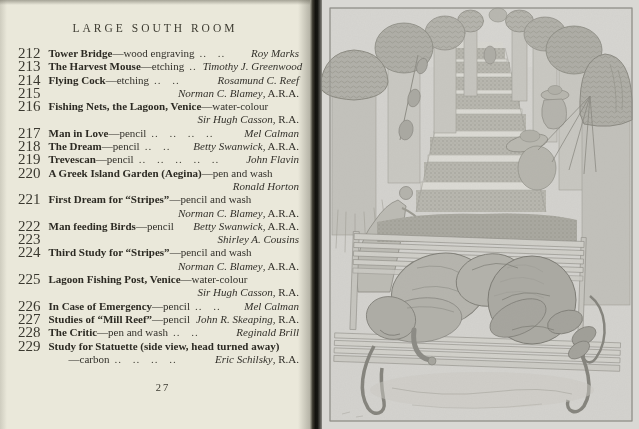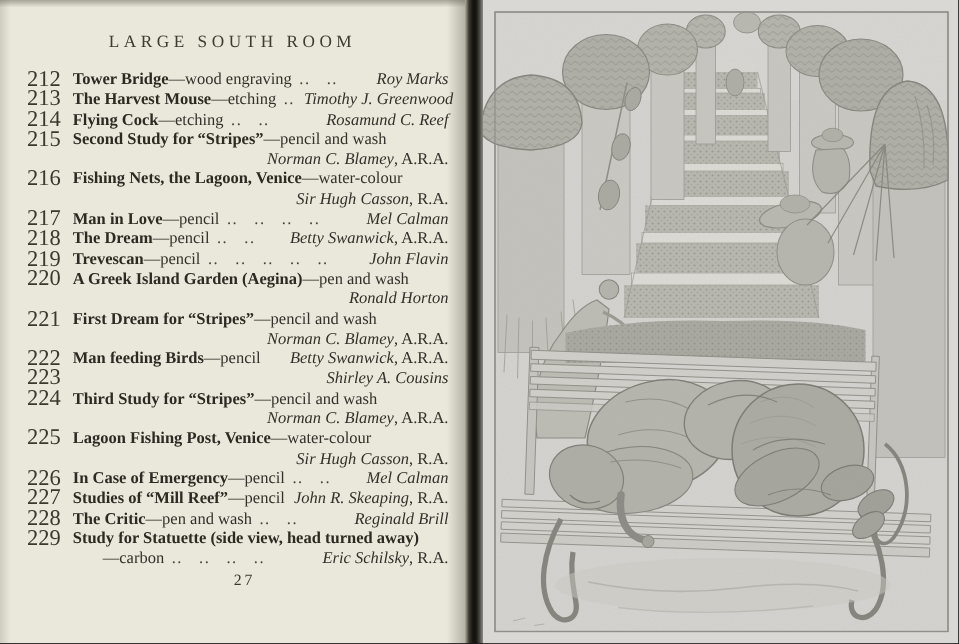--- a/index.html
+++ b/index.html
@@ -86,23 +86,20 @@
           <span class="body">
             <span class="l1">
               <span class="lead"><span class="title">Flying Cock</span><span class="med">—etching</span><span class="dots">.. ..</span></span>
               <span class="artist"><i>Rosamund C. Reef</i></span>
             </span>
           </span>
         </li>
         <li class="entry">
           <span class="no">215</span>
           <span class="body">
-            <span class="l1">
-              <span class="lead"><span class="title">Second Study for “Stripes”</span><span class="med">—pencil and wash</span></span>
-            </span>
             <span class="l2">
               <span class="artist"><i>Norman C. Blamey</i><span class="suf">, A.R.A.</span></span>
             </span>
           </span>
         </li>
         <li class="entry">
           <span class="no">216</span>
           <span class="body">
             <span class="l1">
               <span class="lead"><span class="title">Fishing Nets, the Lagoon, Venice</span><span class="med">—water-colour</span></span>

